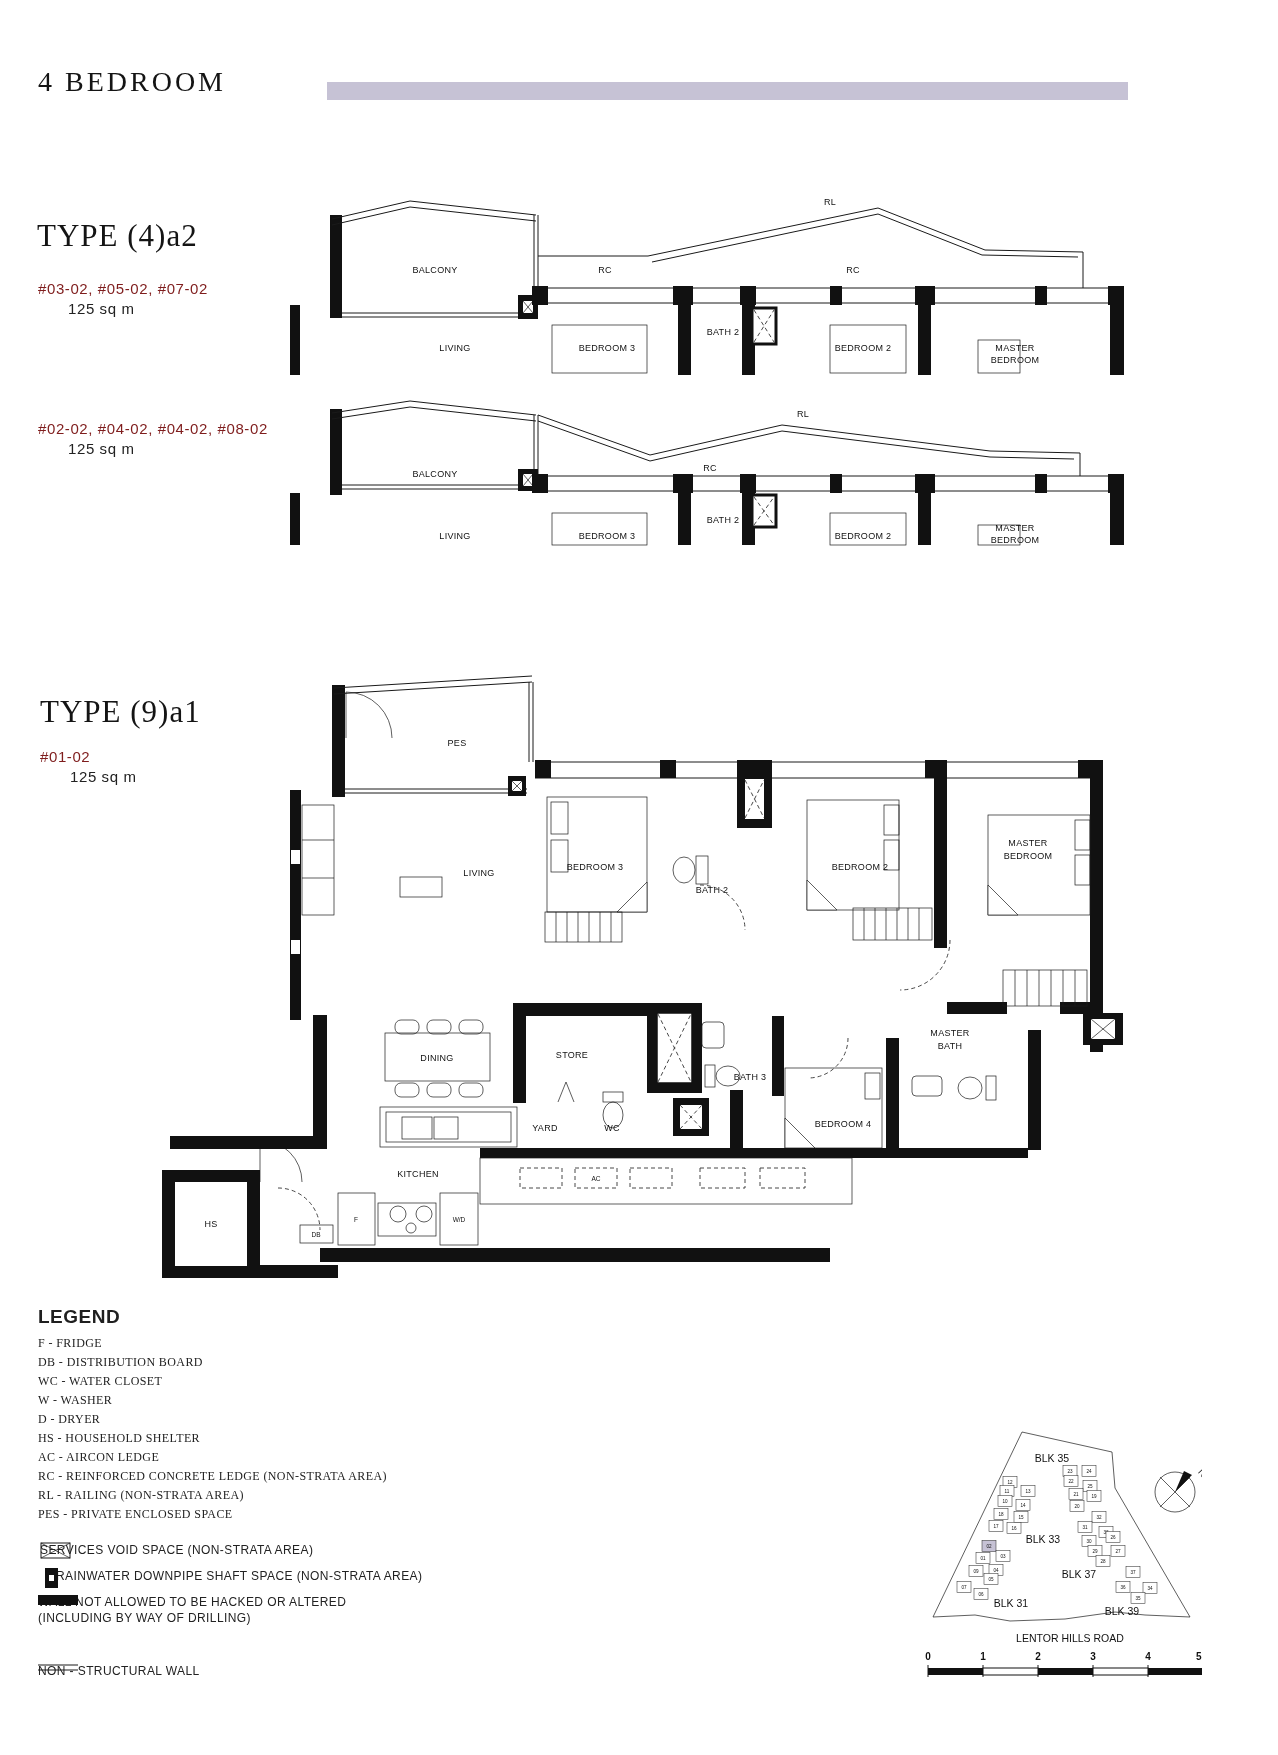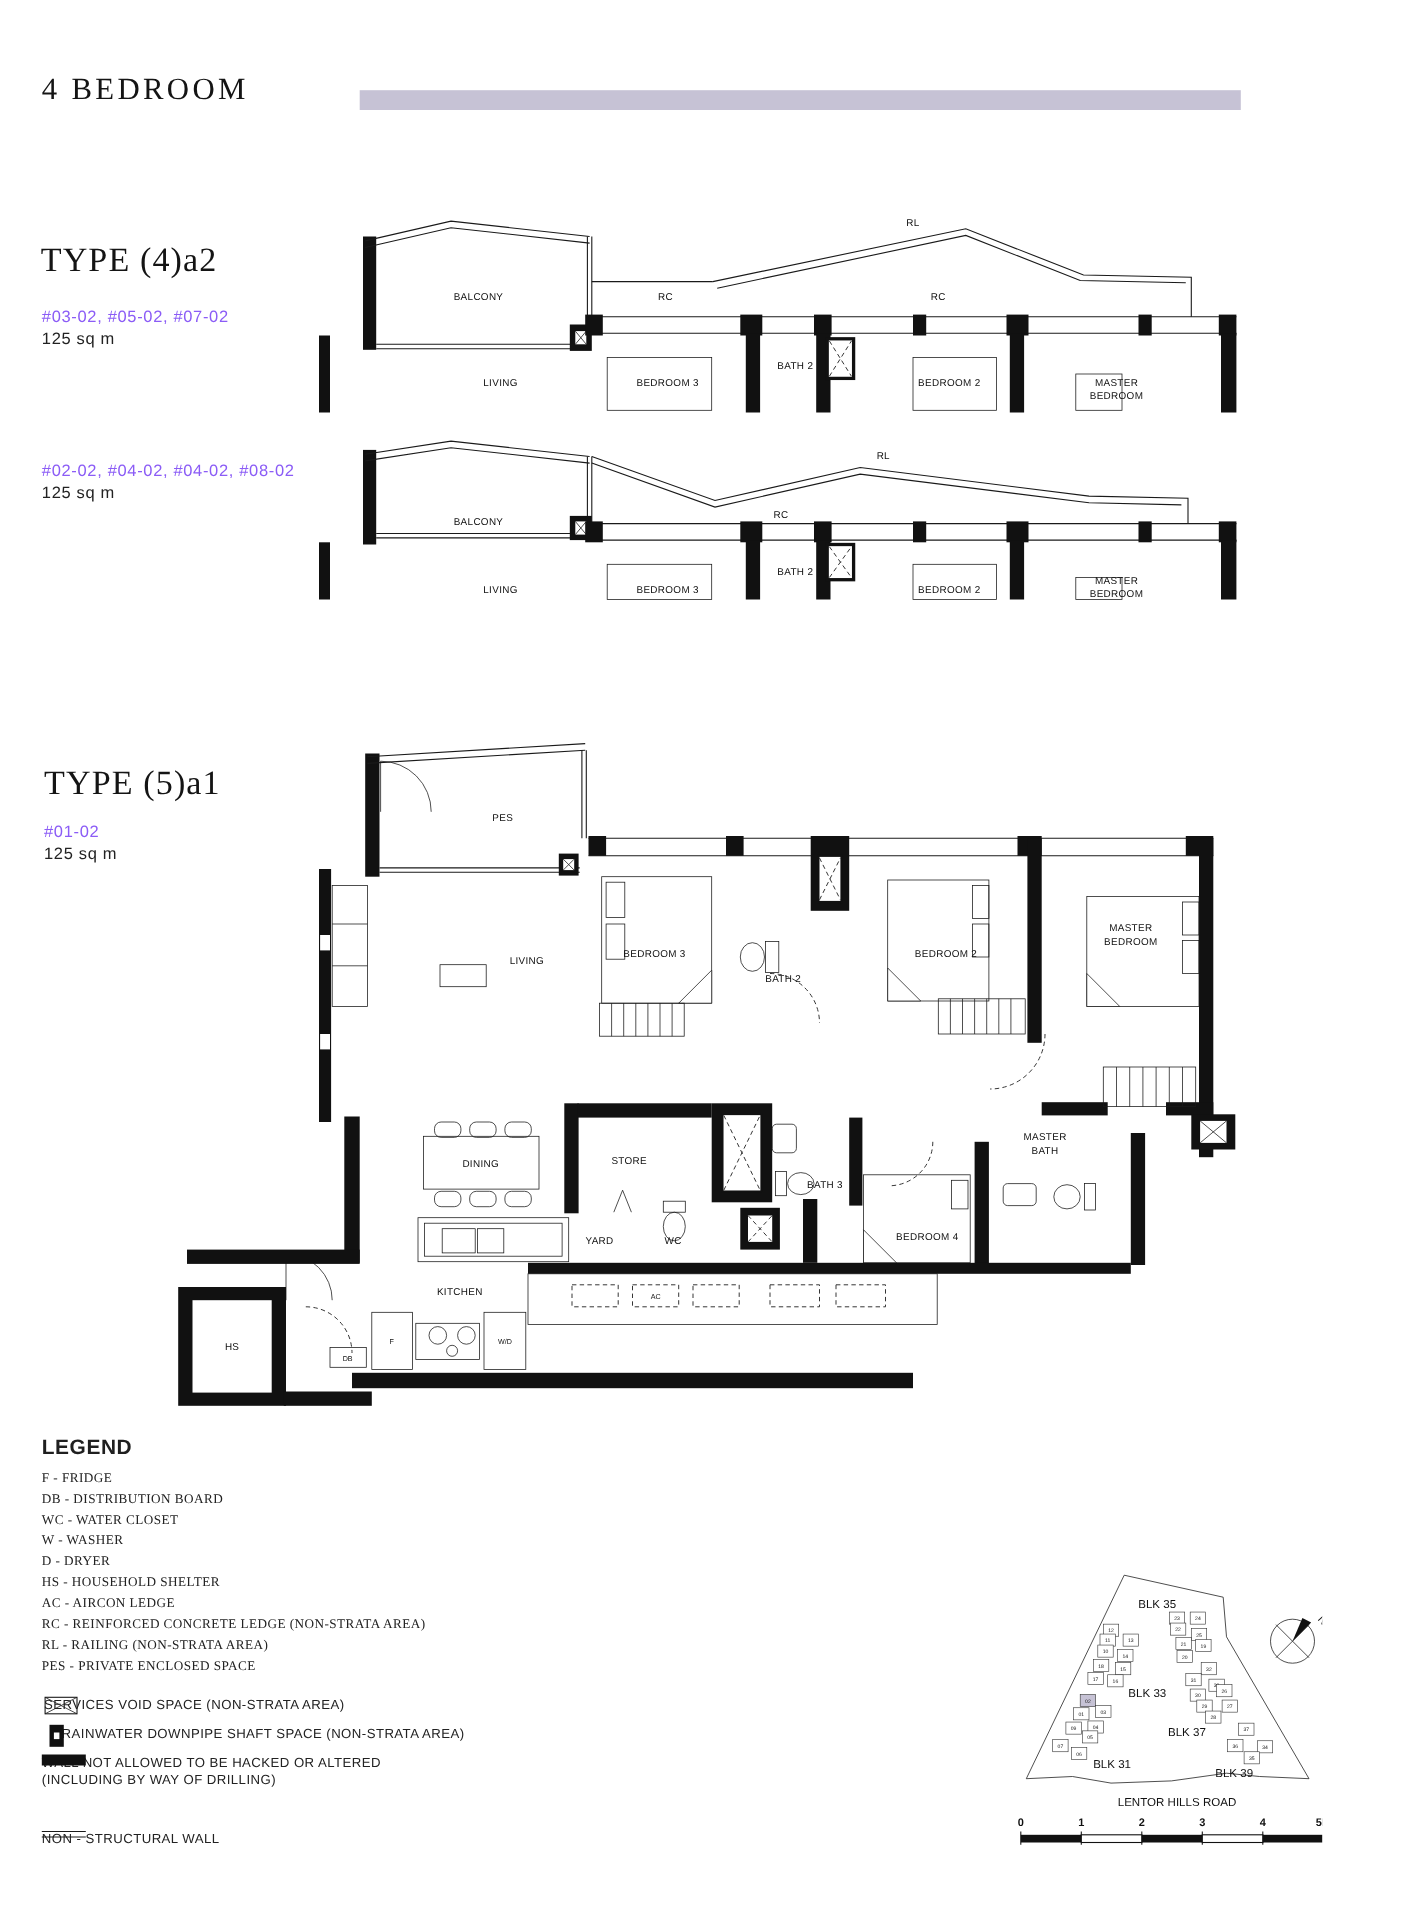--- a/index.html
+++ b/index.html
@@ -2,22 +2,22 @@
 <html><head>
 <meta charset="utf-8">
 <style>
   html,body{margin:0;padding:0;background:#ffffff;}
   .page{position:relative;width:1202px;height:1755px;background:#fff;overflow:hidden;
         font-family:"Liberation Sans",sans-serif;color:#1f1f1f;}
   .serif{font-family:"Liberation Serif",serif;font-weight:400;}
   .page-title{position:absolute;left:38px;top:66px;font-size:28px;letter-spacing:3px;color:#141414;}
   .accent-bar{position:absolute;left:327px;top:82px;width:801px;height:18px;background:#c6c2d5;}
   .type-heading{position:absolute;font-size:31px;letter-spacing:1px;color:#141414;}
-  .units-line{position:absolute;font-size:15px;letter-spacing:.6px;color:#8b5cf6;}
-  .area-line{position:absolute;font-size:15px;letter-spacing:.6px;color:#222;}
+  .units-line{position:absolute;font-size:15px;letter-spacing:.6px;color:#7f1d1d;}
+  .area-line{position:absolute;font-size:15px;letter-spacing:.6px;color:#222;margin-left:30px;}
   svg{position:absolute;overflow:visible;}
   .thin{stroke:#1a1a1a;stroke-width:1;fill:none;}
   .thin2{stroke:#1a1a1a;stroke-width:.7;fill:none;}
   .wall{fill:#111;stroke:none;}
   .dash{stroke:#333;stroke-width:.9;stroke-dasharray:4 3;fill:none;}
   .rm{font:9px "Liberation Sans",sans-serif;fill:#111;text-anchor:middle;letter-spacing:.3px;}
   .sm{font:6.5px "Liberation Sans",sans-serif;fill:#111;text-anchor:middle;}
   .blk{font:10.5px "Liberation Sans",sans-serif;fill:#111;text-anchor:middle;}
   .scl{font:10px "Liberation Sans",sans-serif;fill:#111;text-anchor:middle;font-weight:bold;}
   .unum{font:4.6px "Liberation Sans",sans-serif;fill:#111;text-anchor:middle;}
@@ -137,21 +137,21 @@
     <rect class="thin2" x="540" y="118" width="76" height="32" fill="none"></rect>
     <rect class="thin2" x="688" y="130" width="42" height="20" fill="none"></rect>
     <text class="rm" x="165" y="144">LIVING</text>
     <text class="rm" x="317" y="144">BEDROOM 3</text>
     <text class="rm" x="433" y="128">BATH 2</text>
     <text class="rm" x="573" y="144">BEDROOM 2</text>
     <text class="rm" x="725" y="136">MASTER</text>
     <text class="rm" x="725" y="148">BEDROOM</text>
   </svg>
 
-  <div class="type-heading serif" style="left:40px;top:694px;">TYPE (5)a1</div>
+  <div class="type-heading serif" style="left:40px;top:694px;">TYPE (9)a1</div>
   <div class="units-line" style="left:40px;top:748px;">#01-02</div>
   <div class="area-line" style="left:40px;top:768px;">125 sq m</div>
 
   <svg style="left:160px;top:640px;" width="970" height="640" viewBox="0 0 970 640">
 
     <rect class="wall" x="172" y="45" width="13" height="112"></rect>
     <path class="thin" d="M174,48 L372,36"></path>
       <path class="thin" d="M174,54 L372,42"></path>
     <line class="thin" x1="369" y1="42" x2="369" y2="122"></line>
       <line class="thin" x1="373" y1="42" x2="373" y2="122"></line>

